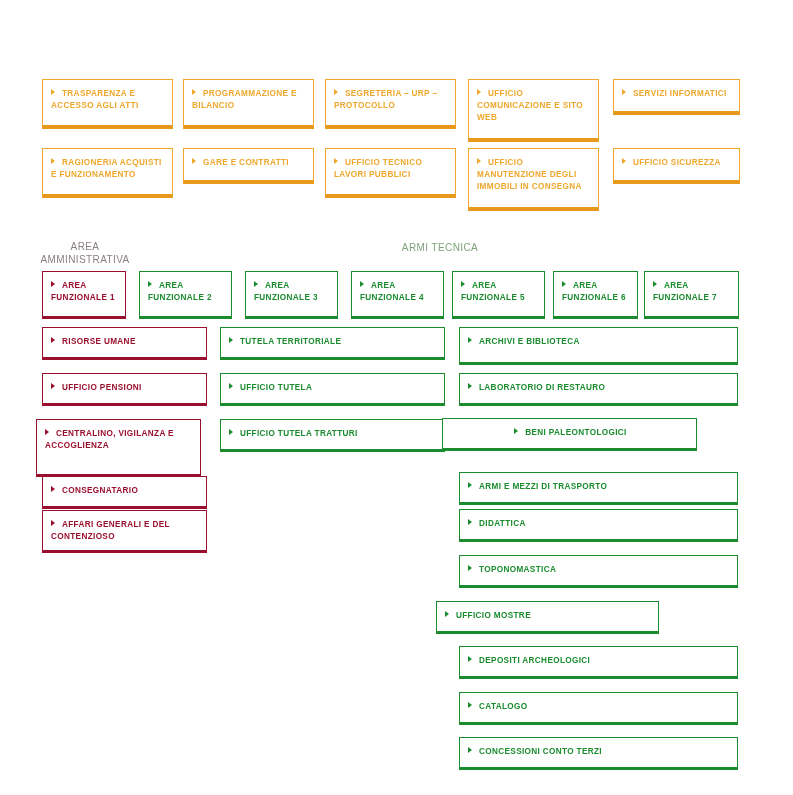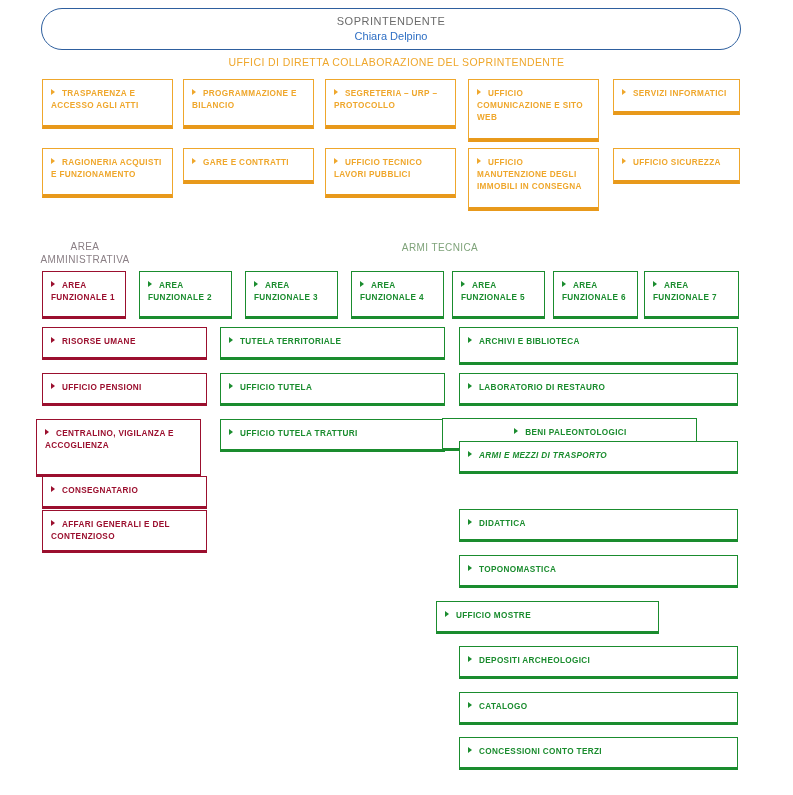--- a/index.html
+++ b/index.html
@@ -113,26 +113,21 @@
     text-align: center;
   }
   .cap-admin { left: 26px; top: 240px; width: 118px; color: #8a7f85; }
   .cap-tech  { left: 345px; top: 241px; width: 190px; color: #7fa37a; }
 </style>
 </head>
 <body>
 
 <div class="page">
 
-  <div class="header-pill">
-    <div class="header-title">SOPRINTENDENTE</div>
-    <div class="header-name">Chiara Delpino</div>
-  </div>
-
-  <div class="section-label-orange">UFFICI DI DIRETTA COLLABORAZIONE DEL SOPRINTENDENTE</div>
+
 
   <div class="area-caption cap-admin">
     <span>AREA</span><br>
     <span>AMMINISTRATIVA</span>
   </div>
   <div class="area-caption cap-tech">ARMI TECNICA</div>
 
   <div id="nodes-layer">
       <div class="node n-orange" style="left: 42px; top: 79px; width: 131px; height: 50px;">
         <span class="label"><span class="bullet"></span>TRASPARENZA E ACCESSO AGLI ATTI</span>
@@ -211,21 +206,21 @@
       </div>
       <div class="node n-green" style="left: 459px; top: 327px; width: 279px; height: 38px;">
         <span class="label"><span class="bullet"></span>ARCHIVI E BIBLIOTECA</span>
       </div>
       <div class="node n-green" style="left: 459px; top: 372.6px; width: 279px; height: 33px;">
         <span class="label"><span class="bullet"></span>LABORATORIO DI RESTAURO</span>
       </div>
       <div class="node n-green" style="left: 442px; top: 418.2px; width: 255px; height: 33px; text-align: center;">
         <span class="label"><span class="bullet"></span>BENI PALEONTOLOGICI</span>
       </div>
-      <div class="node n-green" style="left: 459px; top: 441px; width: 279px; height: 33px; font-style: italic;">
+      <div class="node n-green" style="left: 459px; top: 472px; width: 279px; height: 33px;">
         <span class="label"><span class="bullet"></span>ARMI E MEZZI DI TRASPORTO</span>
       </div>
       <div class="node n-green" style="left: 459px; top: 509.4px; width: 279px; height: 33px;">
         <span class="label"><span class="bullet"></span>DIDATTICA</span>
       </div>
       <div class="node n-green" style="left: 459px; top: 555px; width: 279px; height: 33px;">
         <span class="label"><span class="bullet"></span>TOPONOMASTICA</span>
       </div>
       <div class="node n-green" style="left: 436px; top: 600.6px; width: 223px; height: 33px;">
         <span class="label"><span class="bullet"></span>UFFICIO MOSTRE</span>

